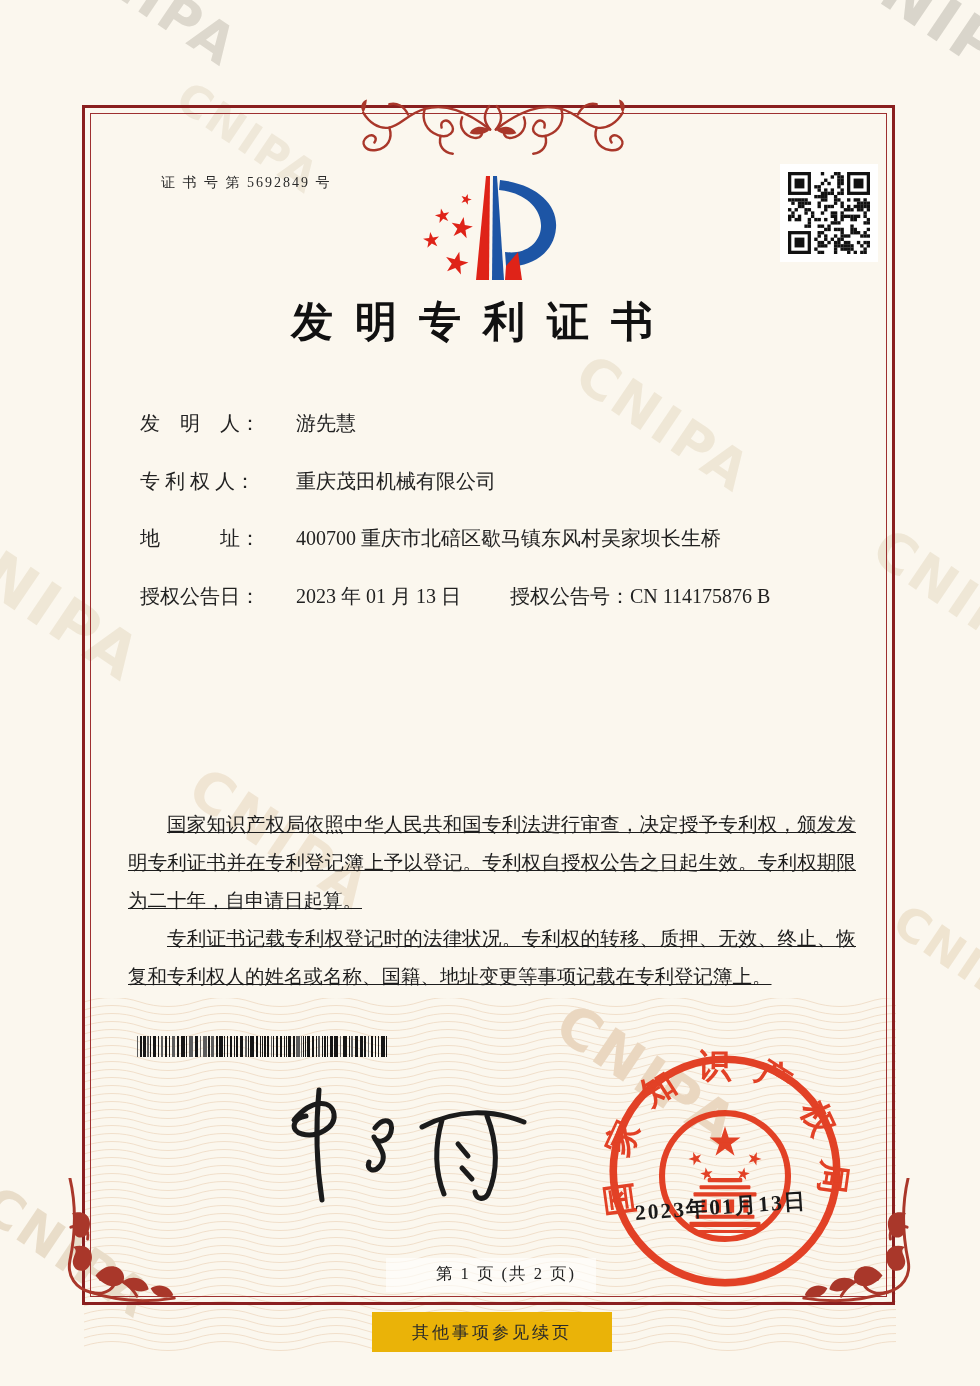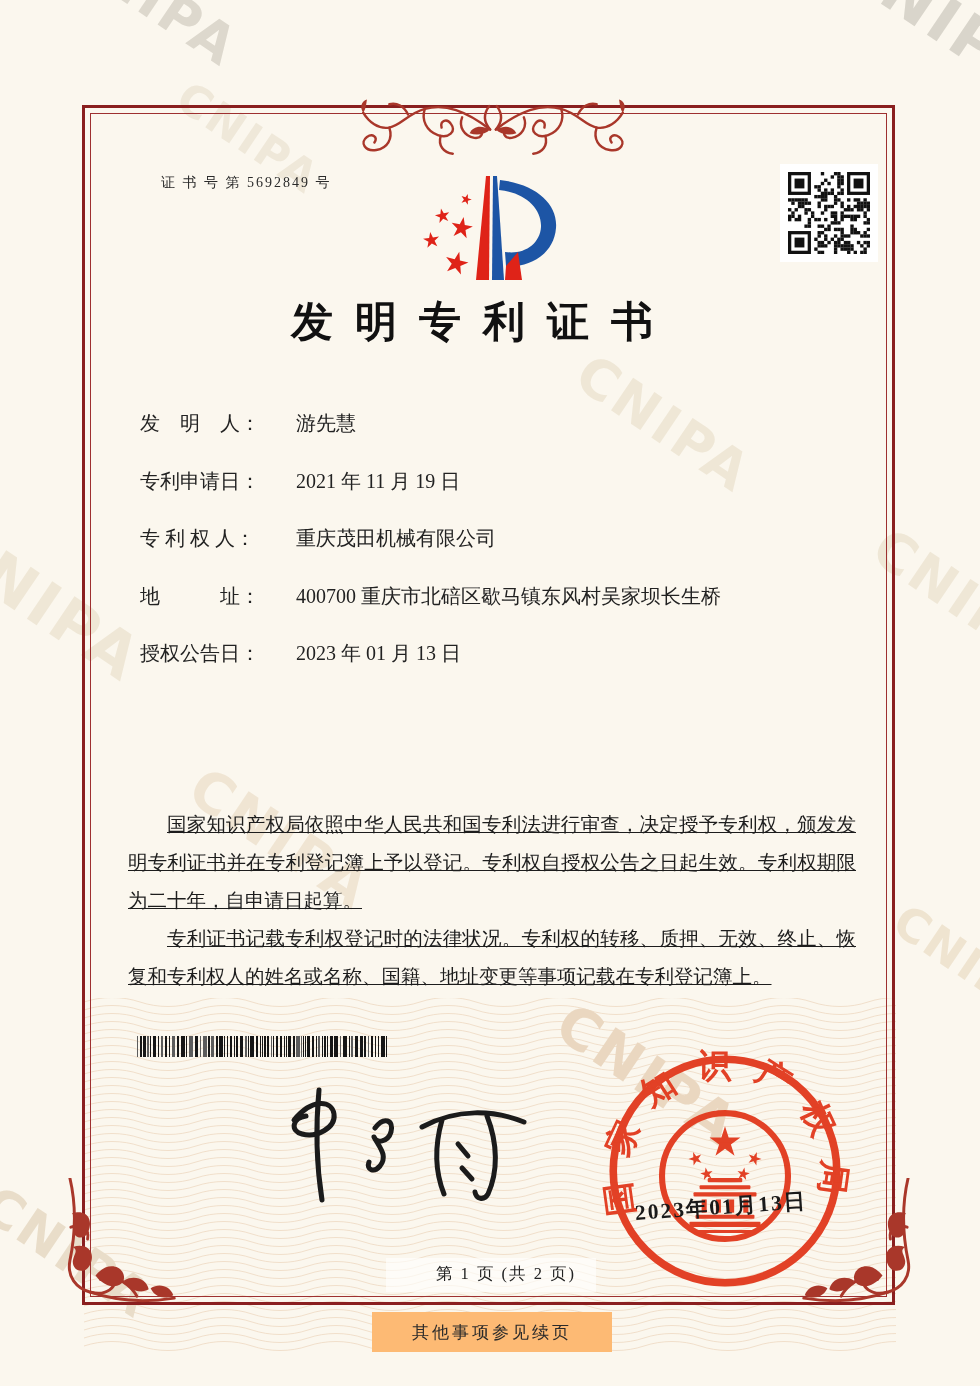--- a/index.html
+++ b/index.html
@@ -55,21 +55,21 @@
   .seal { position:absolute; left:598px; top:1044px; width:254px; height:254px; z-index:6;
     opacity:.96; }
   .seal-date { position:absolute; left:586px; top:1192px; width:270px; text-align:center;
     font-size:21.5px; letter-spacing:2px; color:#1a1a1a; transform:rotate(-4deg);
     z-index:7; font-weight:bold; }
   .page-info-patch { position:absolute; left:386px; top:1258px; width:210px; height:34px;
     background:rgba(255,255,253,.65); z-index:4; }
   .page-info { position:absolute; left:16px; top:1263px; width:980px; text-align:center;
     font-size:16.5px; letter-spacing:2px; z-index:5; color:#222; }
   .note-box { position:absolute; left:372px; top:1312px; width:240px; height:40px;
-    background:#fdba74; z-index:5; display:flex; align-items:center; justify-content:center;
+    background:#eab308; z-index:5; display:flex; align-items:center; justify-content:center;
     font-size:17px; letter-spacing:3px; color:#2a2a2a; }
 </style>
 </head>
 <body>
 
 <div class="page">
 
   <svg id="waves" width="812" height="356">
       <path d="M0 4 c18 -6 38 -6 56 0 c18 6 38 6 56 0 c18 -6 38 -6 56 0 c18 6 38 6 56 0 c18 -6 38 -6 56 0 c18 6 38 6 56 0 c18 -6 38 -6 56 0 c18 6 38 6 56 0 c18 -6 38 -6 56 0 c18 6 38 6 56 0 c18 -6 38 -6 56 0 c18 6 38 6 56 0 c18 -6 38 -6 56 0 c18 6 38 6 56 0 c18 -6 38 -6 56 0 c18 6 38 6 56 0"></path>
       <path d="M0 12 c18 -6 38 -6 56 0 c18 6 38 6 56 0 c18 -6 38 -6 56 0 c18 6 38 6 56 0 c18 -6 38 -6 56 0 c18 6 38 6 56 0 c18 -6 38 -6 56 0 c18 6 38 6 56 0 c18 -6 38 -6 56 0 c18 6 38 6 56 0 c18 -6 38 -6 56 0 c18 6 38 6 56 0 c18 -6 38 -6 56 0 c18 6 38 6 56 0 c18 -6 38 -6 56 0 c18 6 38 6 56 0"></path>
@@ -397,30 +397,30 @@
       </svg>
   </div>
 
   <div class="doc-title">发明专利证书</div>
 
   <div class="fields">
     <div class="field-row">
       <span class="field-label">发　明　人：</span><span class="field-value">游先慧</span>
     </div>
     <div class="field-row">
-      <span class="field-label">专利申请日：</span><span class="field-value">2021 年 11 月 19 日</span>
-    </div>
-    <div class="field-row">
       <span class="field-label">专 利 权 人：</span><span class="field-value">重庆茂田机械有限公司</span>
     </div>
     <div class="field-row">
       <span class="field-label">地　　　址：</span><span class="field-value">400700  重庆市北碚区歇马镇东风村吴家坝长生桥</span>
     </div>
     <div class="field-row">
       <span class="field-label">授权公告日：</span><span class="field-value">2023 年 01 月 13 日</span>
+      <span class="grant-no">
+        <span>授权公告号：</span><span>CN 114175876 B</span>
+      </span>
     </div>
   </div>
 
   <div class="body-text">
     <p>国家知识产权局依照中华人民共和国专利法进行审查，决定授予专利权，颁发发明专利证书并在专利登记簿上予以登记。专利权自授权公告之日起生效。专利权期限为二十年，自申请日起算。</p>
     <p>专利证书记载专利权登记时的法律状况。专利权的转移、质押、无效、终止、恢复和专利权人的姓名或名称、国籍、地址变更等事项记载在专利登记簿上。</p>
   </div>
 
   <svg id="barcode" width="256" height="21">
       <rect x="0" y="0" width="1" height="21" fill="#5c5c5c"></rect>

